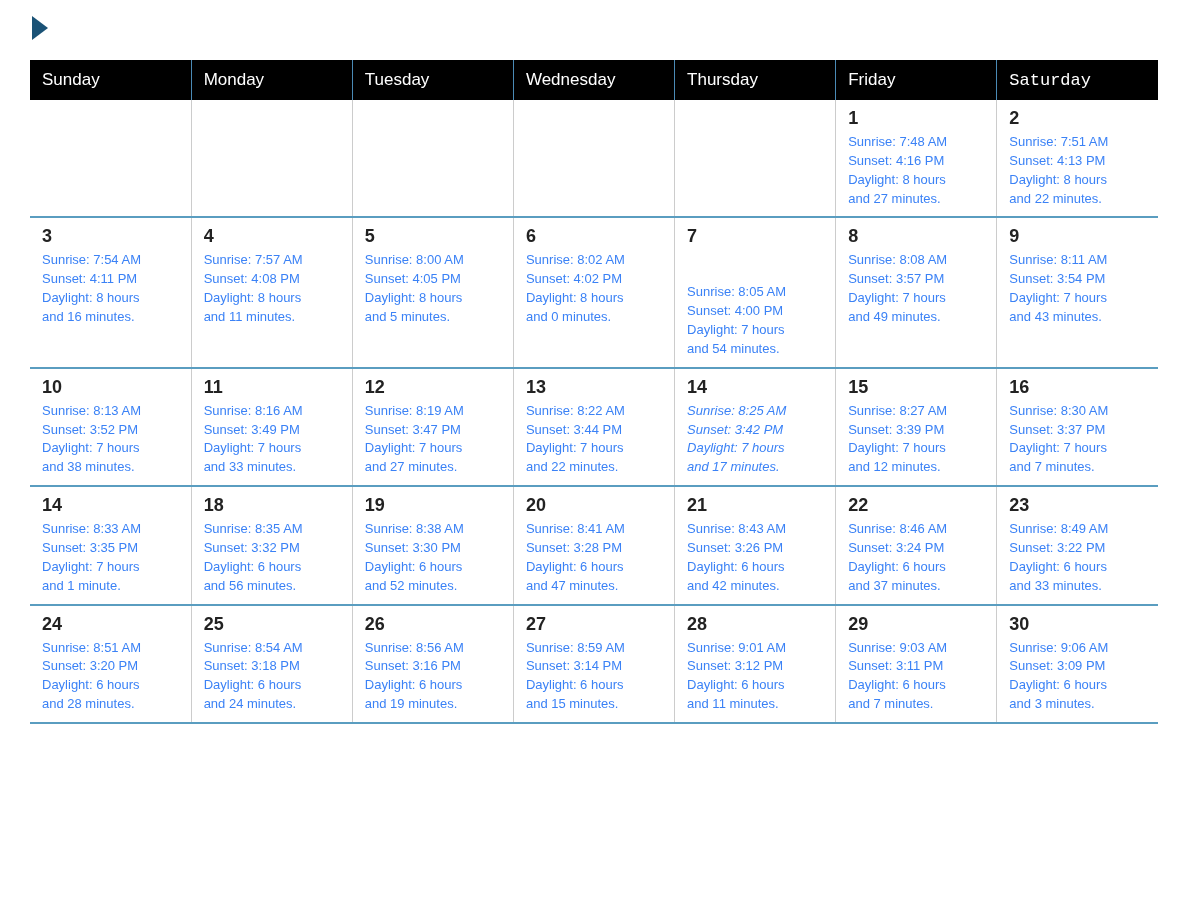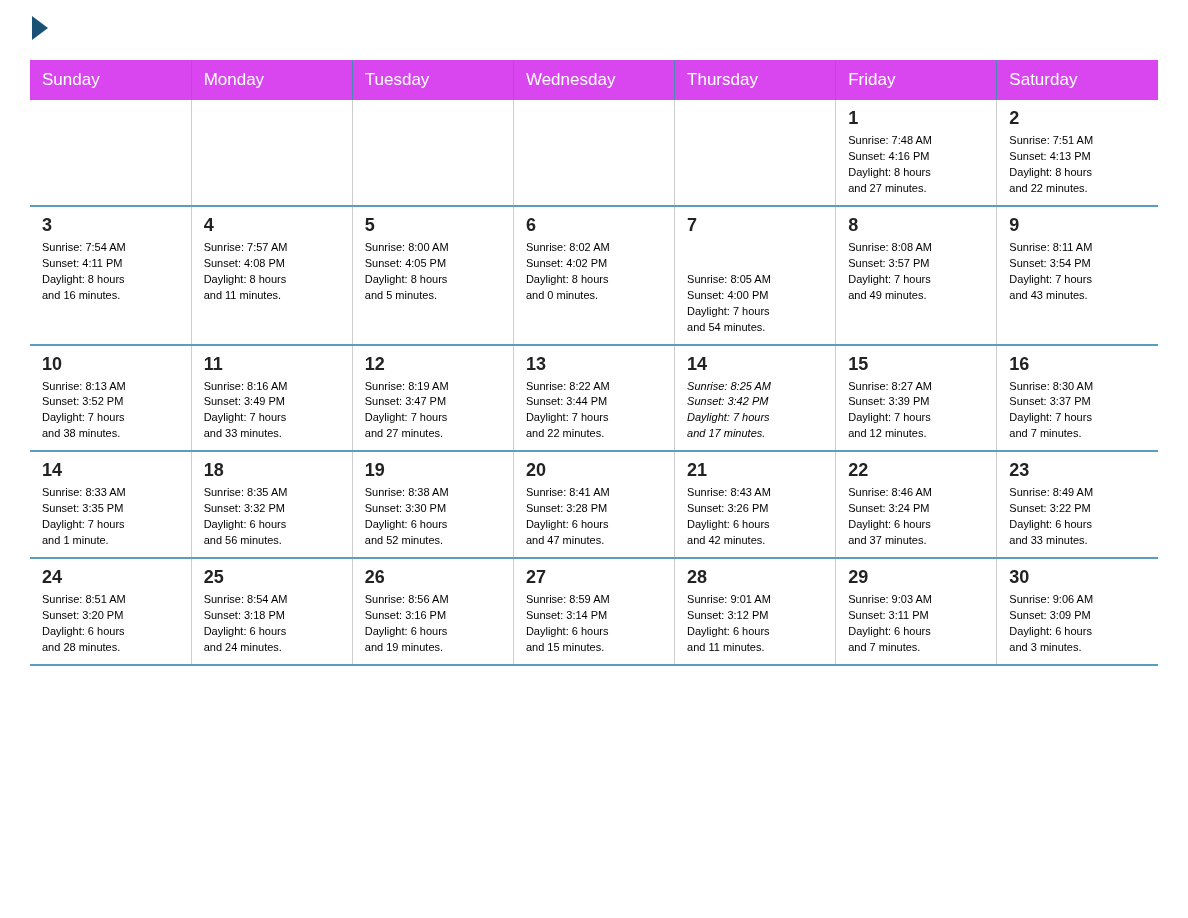--- a/index.html
+++ b/index.html
@@ -57,32 +57,33 @@
     .location {
       font-size: 22px;
       color: #444;
       margin-top: 4px;
     }
     .calendar-table {
       width: 100%;
       border-collapse: collapse;
     }
     .calendar-table thead tr {
-      background-color: #d946ef;
+      background-color: #000000;
     }
     .calendar-table thead th {
       color: #fff;
       font-size: 17px;
       font-weight: normal;
       padding: 10px 12px;
       text-align: left;
       border-right: 1px solid #4a8ab5;
     }
     .calendar-table thead th:last-child {
       border-right: none;
+      font-family: Liberation Mono, monospace;
     }
     .calendar-table tbody tr {
       border-bottom: 2px solid #5a9dc0;
     }
     .calendar-table tbody td {
       vertical-align: top;
       padding: 8px 12px;
       border-right: 1px solid #ccc;
       width: 14.28%;
       min-height: 100px;
@@ -92,22 +93,22 @@
       border-right: none;
     }
     .day-number {
       font-size: 18px;
       font-weight: bold;
       color: #222;
       display: block;
       margin-bottom: 4px;
     }
     .day-info {
-      font-size: 11px;
-      color: #000000;
+      font-size: 13px;
+      color: #3b82f6;
       line-height: 1.45;
     }
     .empty-cell {
       background: #f9f9f9;
     }
   </style>
 </head>
 <body>
 
 <div class="header">

